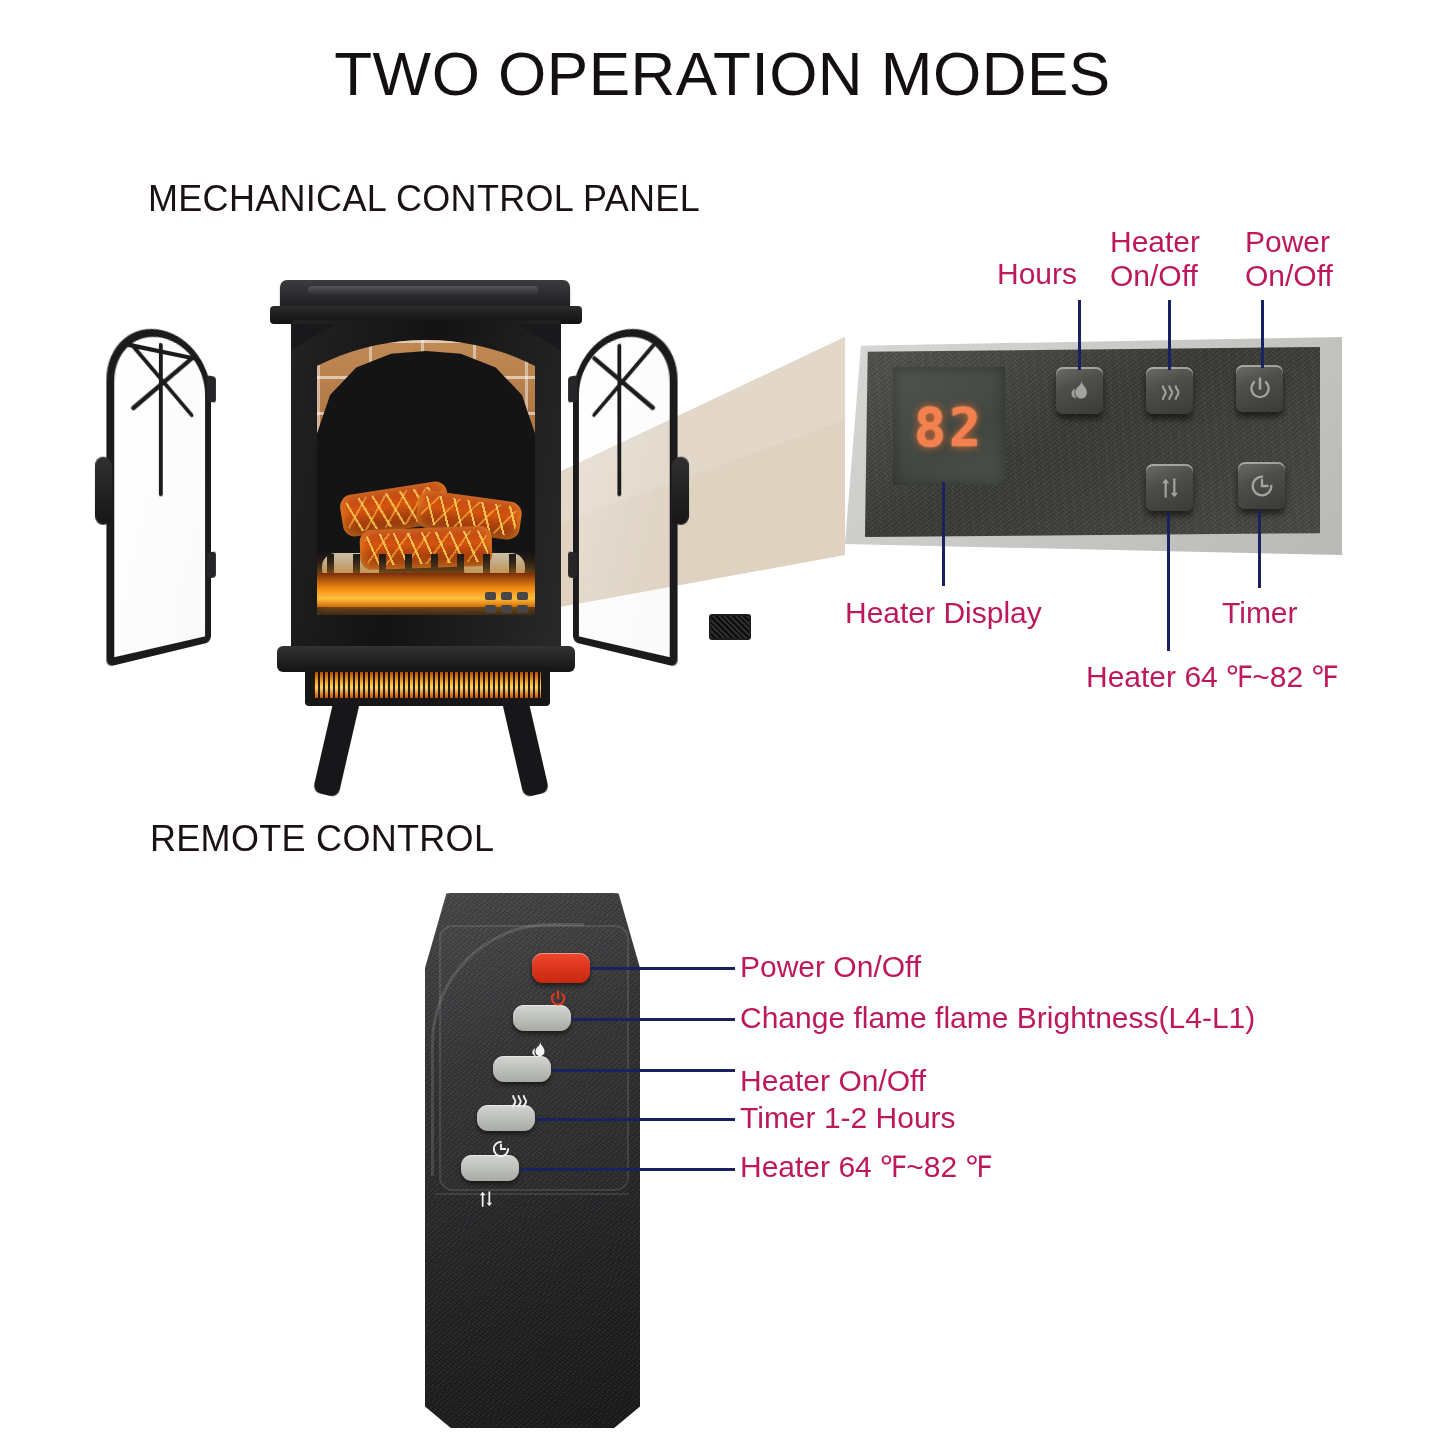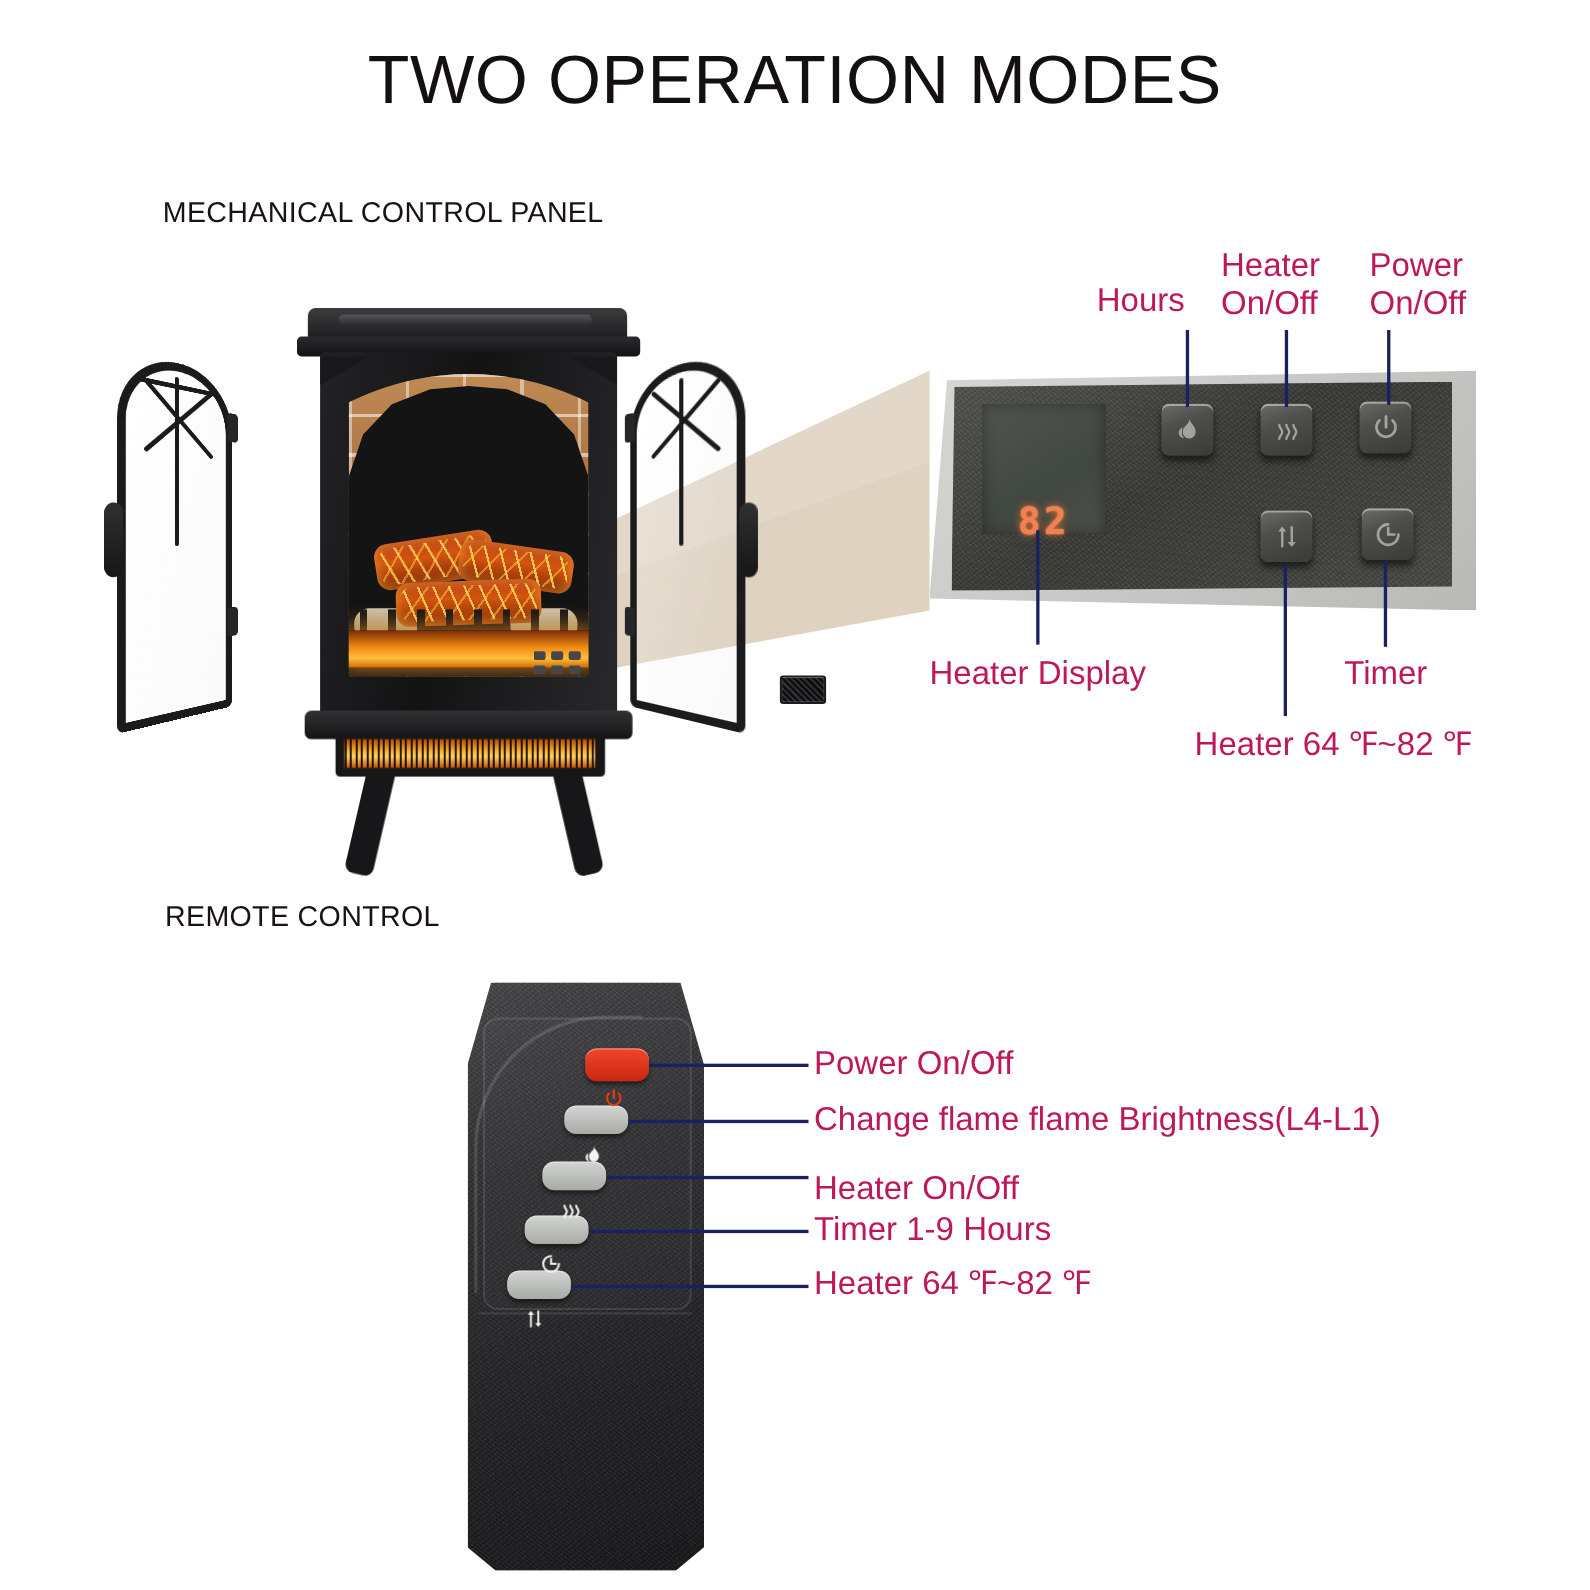--- a/index.html
+++ b/index.html
@@ -19,21 +19,21 @@
     position: absolute;
     top: 38px; left: 0; width: 1445px;
     text-align: center;
     font-size: 62px;
     letter-spacing: 0.5px;
     color: #151010;
     white-space: nowrap;
   }
   .section-heading {
     position: absolute;
-    font-size: 26px;
+    font-size: 36px;
     color: #1a1212;
     letter-spacing: 0.3px;
     white-space: nowrap;
   }
   #heading-mech { top: 178px; left: 148px; }
   #heading-remote { top: 818px; left: 150px; }
 
   
   .callout {
     position: absolute;
@@ -242,24 +242,23 @@
   #digital-display{
     position:absolute; left:893px; top:367px; width:112px; height:118px;
     background:linear-gradient(150deg,#50554f,#414741 60%,#4b504a);
     box-shadow: inset 0 0 14px rgba(0,0,0,.35);
   }
   .seg-digits{
     position:absolute; left:0; top:50%; transform:translateY(-48%);
     width:100%; text-align:center;
     color:#f2814f;
     font-family:"DejaVu Sans Mono", monospace;
-    font-size:34px; font-weight:700;
+    font-size:53px; font-weight:700;
     letter-spacing:3px;
     text-shadow: 0 0 8px rgba(255,110,40,.85), 0 0 2px #ffb58a;
-    margin-top: 48px;
   }
   .pbtn{
     position:absolute; width:47px; height:47px;
     background: linear-gradient(160deg,#6b6c66 0%,#4e4f4a 38%,#3a3b37 100%);
     border-radius:7px;
     box-shadow:
       0 5px 6px rgba(0,0,0,.55),
       inset 0 2px 0 rgba(220,220,215,.55);
     display:flex; align-items:center; justify-content:center;
   }
@@ -536,18 +535,18 @@
   <div class="leader h" style="left:590px; top:967px; width:145px;"></div>
   <div class="callout" style="left:740px; top:950px;">Power On/Off</div>
 
   <div class="leader h" style="left:572px; top:1018px; width:163px;"></div>
   <div class="callout" style="left:740px; top:1001px;">Change flame flame Brightness(L4-L1)</div>
 
   <div class="leader h" style="left:552px; top:1069px; width:183px;"></div>
   <div class="callout" style="left:740px; top:1052px;margin-top:12px;">Heater On/Off</div>
 
   <div class="leader h" style="left:536px; top:1118px; width:199px;"></div>
-  <div class="callout" style="left:740px; top:1101px;">Timer 1-9 Hours</div>
+  <div class="callout" style="left:740px; top:1101px;">Timer 1-2 Hours</div>
 
   <div class="leader h" style="left:520px; top:1168px; width:215px;"></div>
   <div class="callout" style="left:740px; top:1150px;">Heater 64 ℉~82 ℉</div>
 
 </div>
 
 </body></html>

